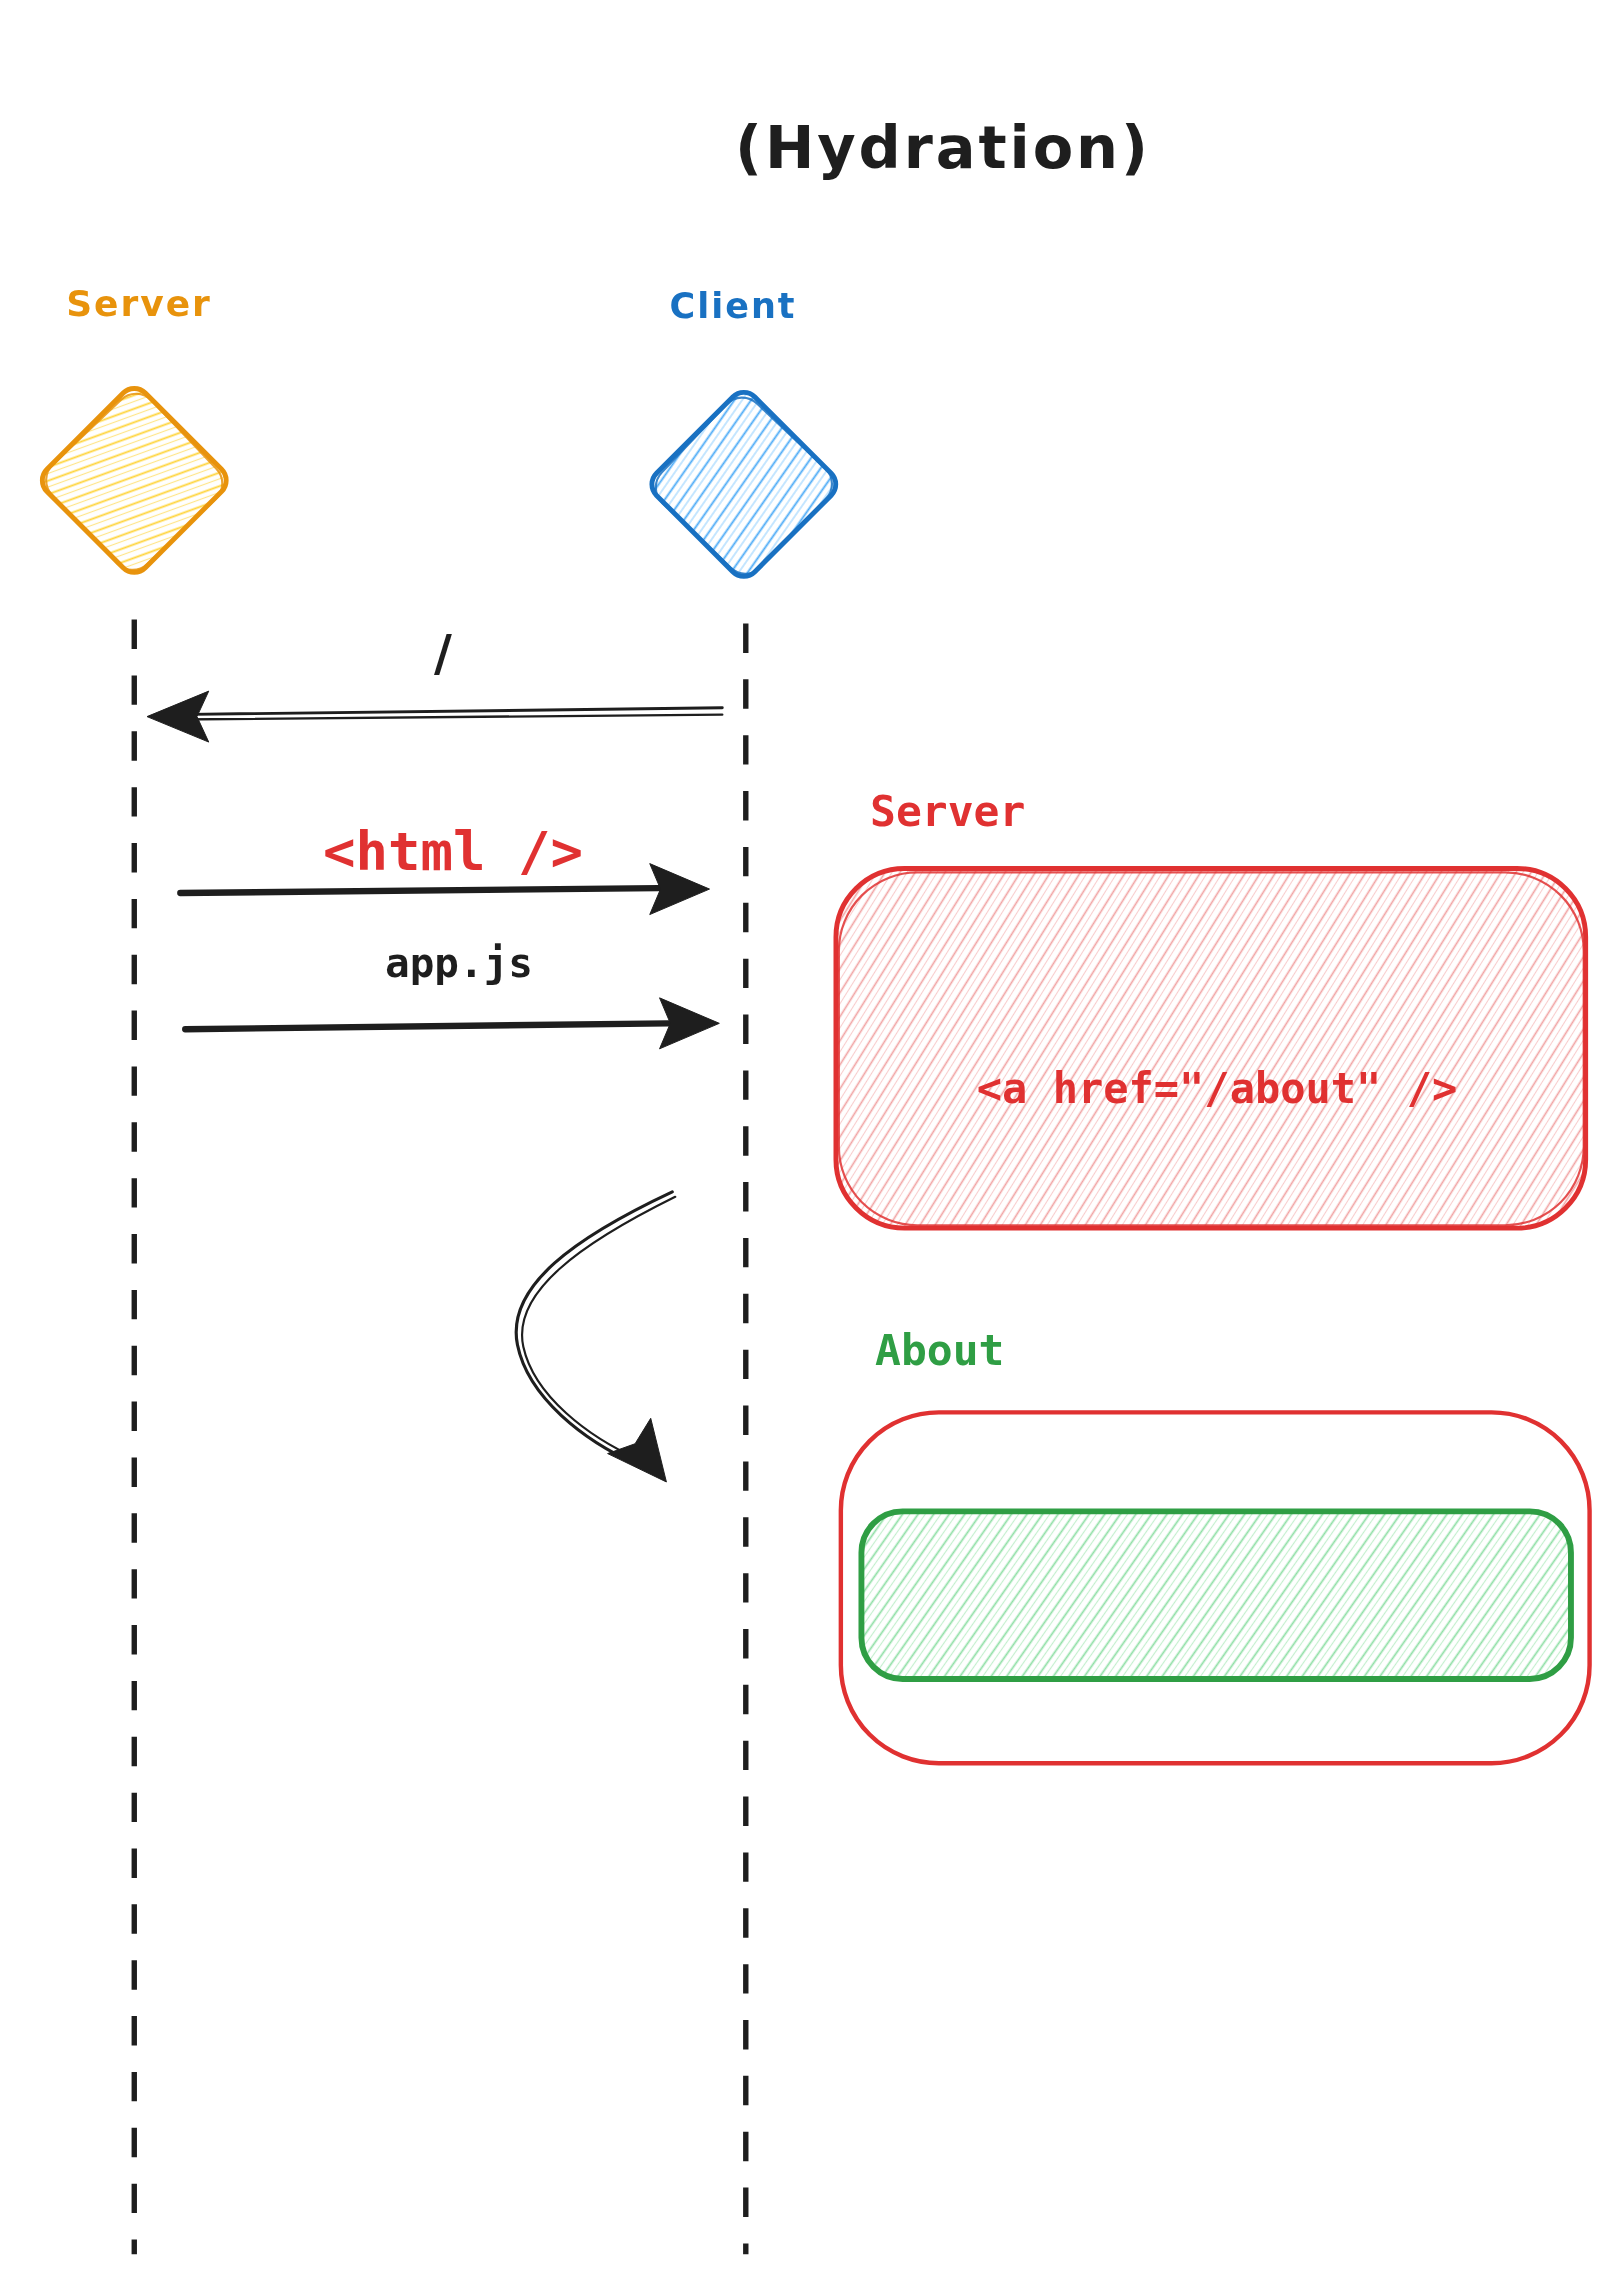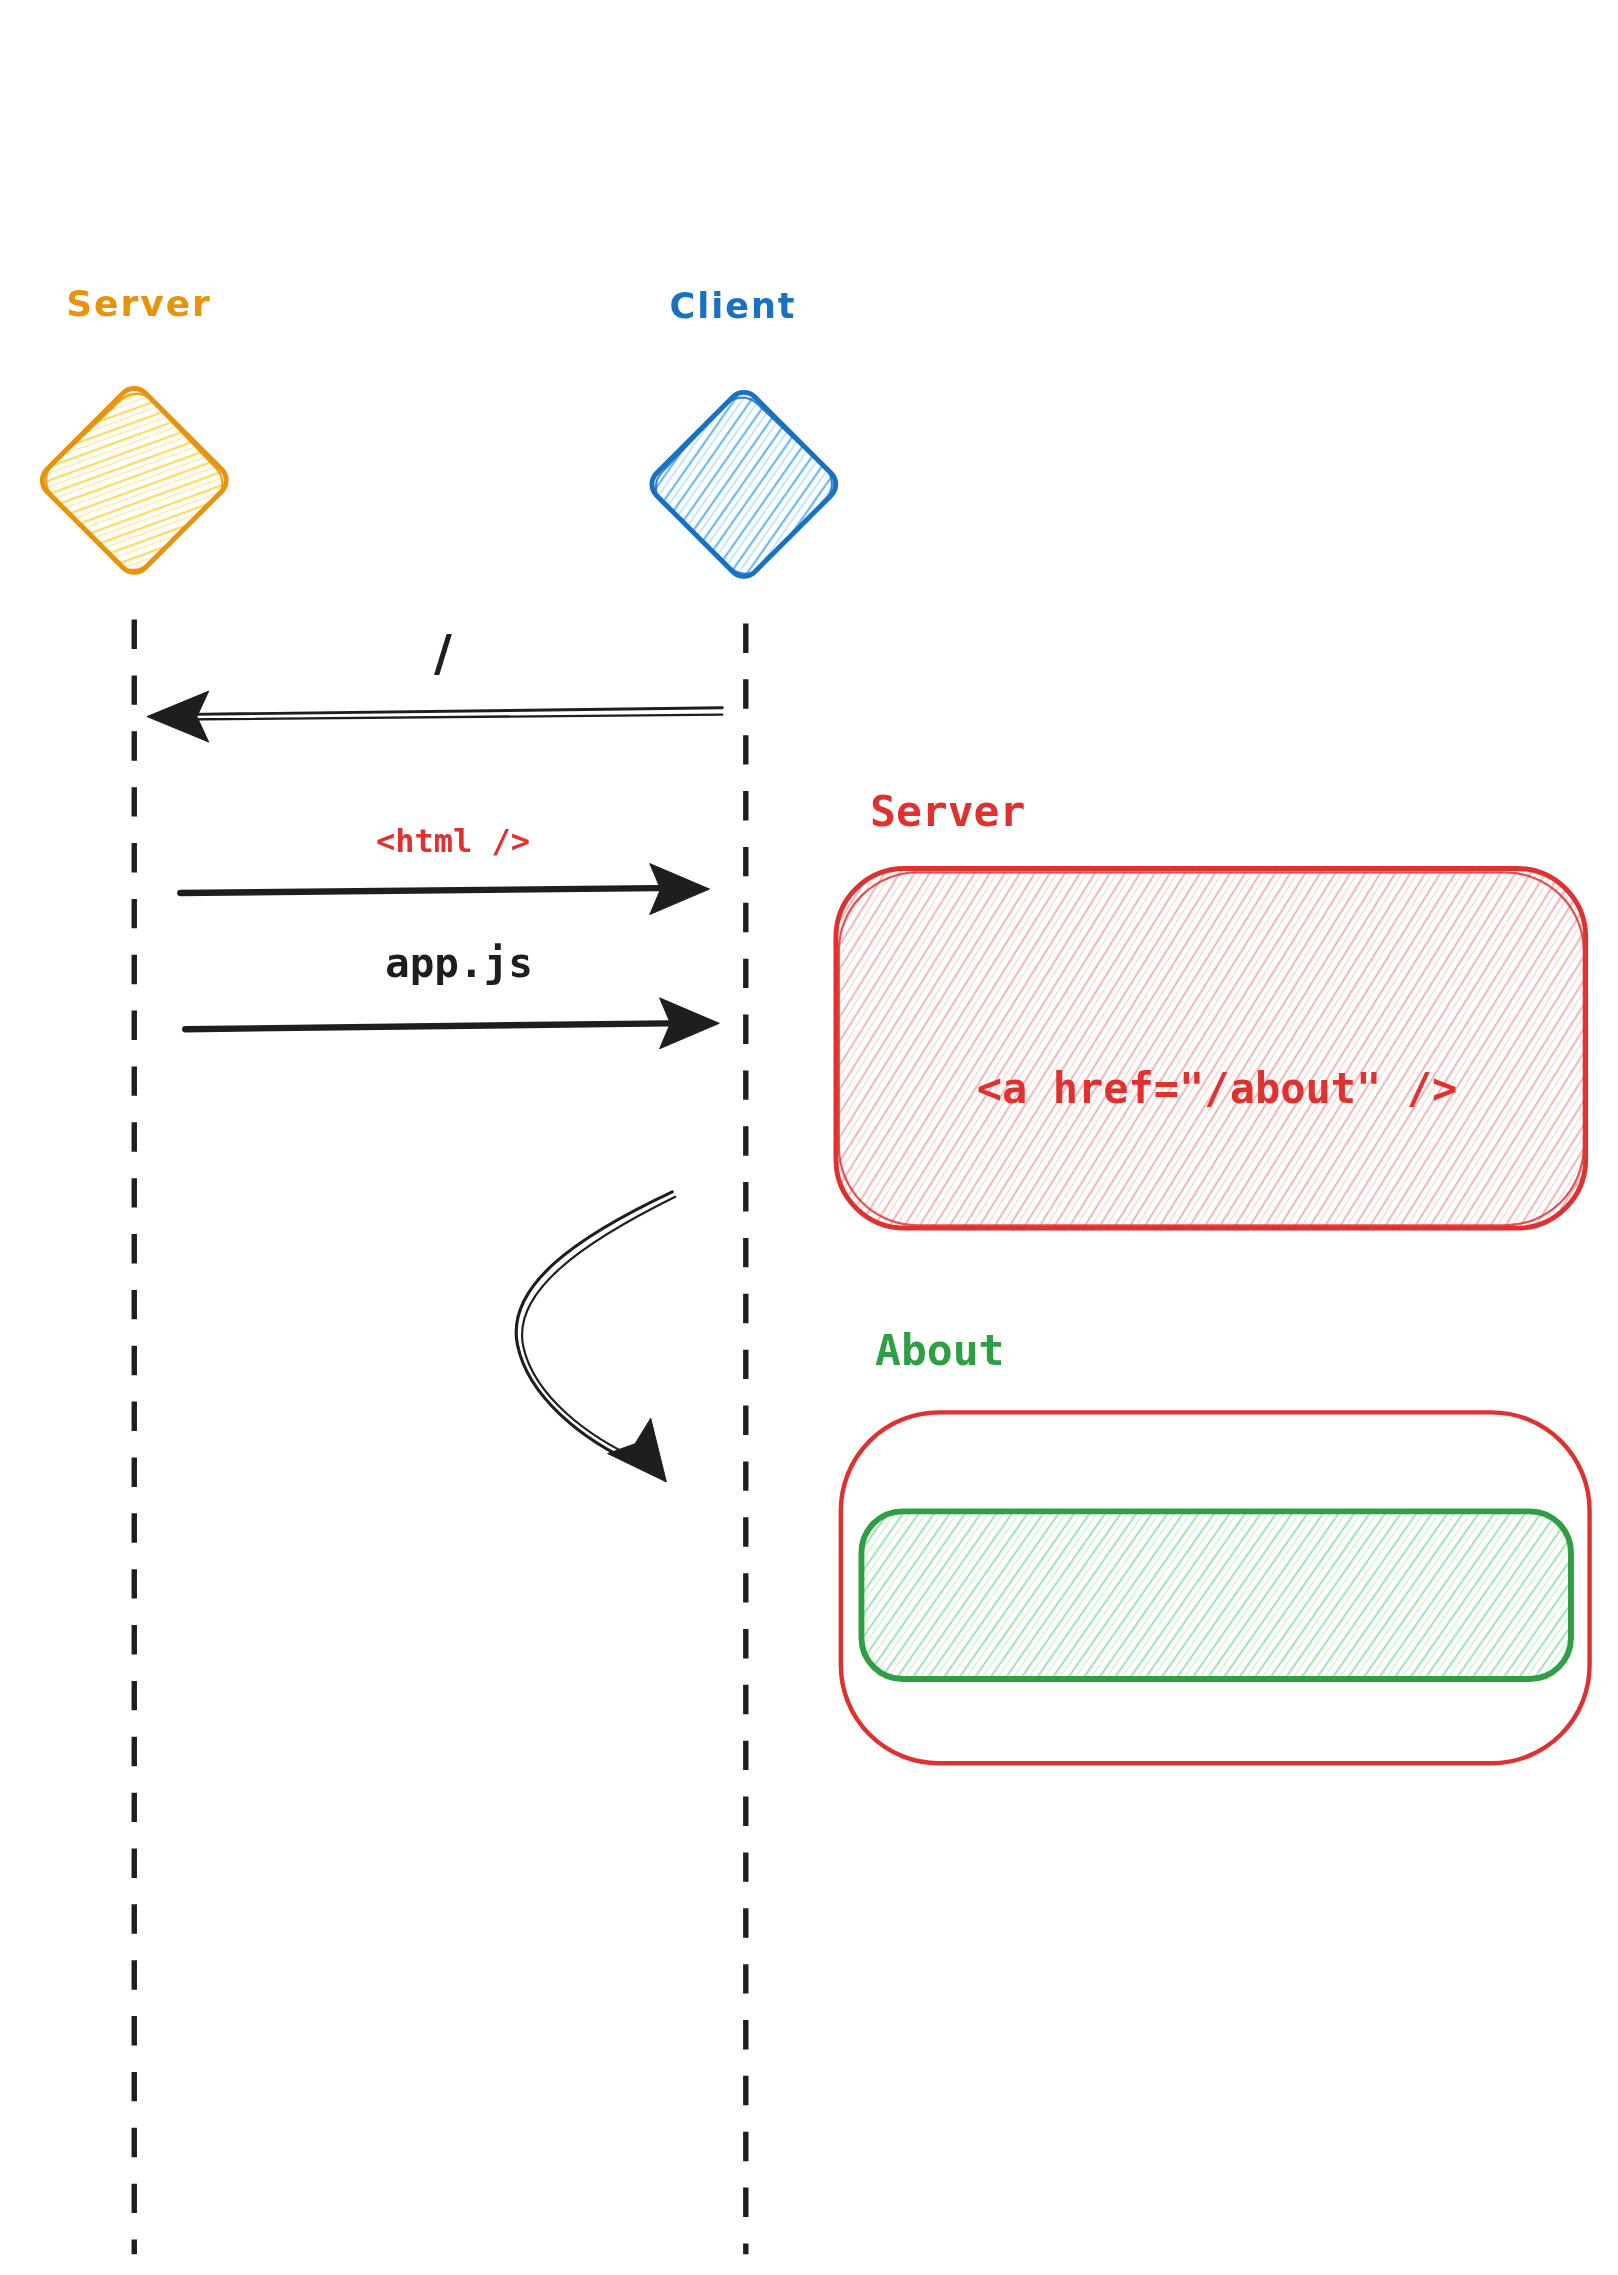--- a/index.html
+++ b/index.html
@@ -22,21 +22,21 @@
   .label{position:absolute; white-space:pre; line-height:1;}
   .centered{transform:translateX(-50%); text-align:center;}
 
   .title{left:943px; top:29px; font-size:59px; letter-spacing:2.9px;}
   .title-line2{left:943px; top:118px; font-size:59px; letter-spacing:2.9px;}
 
   .server-label{left:139px; top:286px; font-size:36px; color:var(--server-stroke); letter-spacing:2px;}
   .client-label{left:733px; top:289px; font-size:35px; color:var(--client-stroke); letter-spacing:2px;}
 
   .slash-label{left:443px; top:629px; font-size:49px; color:var(--ink);}
-  .html-label{left:453px; top:825px; font-size:32px; color:var(--index-stroke);}
+  .html-label{left:453px; top:825px; font-size:54px; color:var(--index-stroke);}
   .appjs-label{left:459px; top:943px; font-size:41px; color:var(--ink);}
 
   .index-label{left:870px; top:790px; font-size:43px; color:var(--index-stroke);}
   .link-label{left:1217px; top:1068px; font-size:42px; color:var(--index-stroke);}
   .about-label{left:875px; top:1329px; font-size:43px; color:var(--about-stroke);}
 
   
   .lifeline{stroke:var(--ink); stroke-width:5.5; stroke-dasharray:30 27; fill:none;}
   .shaft{stroke:var(--ink); fill:none; stroke-linecap:round;}
   .head{fill:var(--ink); stroke:var(--ink); stroke-linejoin:round;}
@@ -103,20 +103,21 @@
     <g>
       <path class="shaft" stroke-width="3.2" d="M 686,1216 C 588,1262 516,1312 528,1372 C 539,1426 596,1470 650,1494"></path>
       <path class="shaft" stroke-width="2.2" d="M 689,1221 C 594,1268 522,1318 534,1374 C 545,1424 600,1466 652,1489"></path>
       <polygon class="head" points="680,1512 664,1447 648,1473 620,1483"></polygon>
     </g>
 
     <rect class="box-about" x="858" y="1441" width="764" height="358" rx="100"></rect>
     <rect class="box-about-inner" x="879" y="1542" width="724" height="171" rx="42"></rect>
   </svg>
 
+  <div class="label hand centered title-line2">(Hydration)</div>
 
   <div class="label hand centered server-label">Server</div>
   <div class="label hand centered client-label">Client</div>
 
   <div class="label hand centered slash-label">/</div>
   <div class="label code centered html-label">&lt;html /&gt;</div>
   <div class="label code centered appjs-label">app.js</div>
 
   <div class="label code index-label">Server</div>
   <div class="label code centered link-label">&lt;a href="/about" /&gt;</div>

